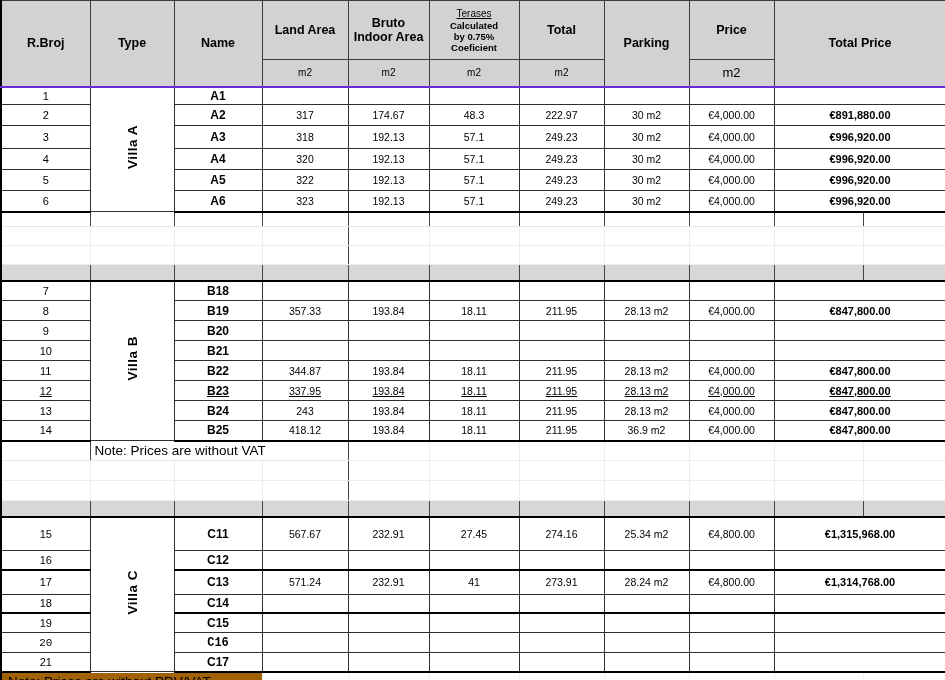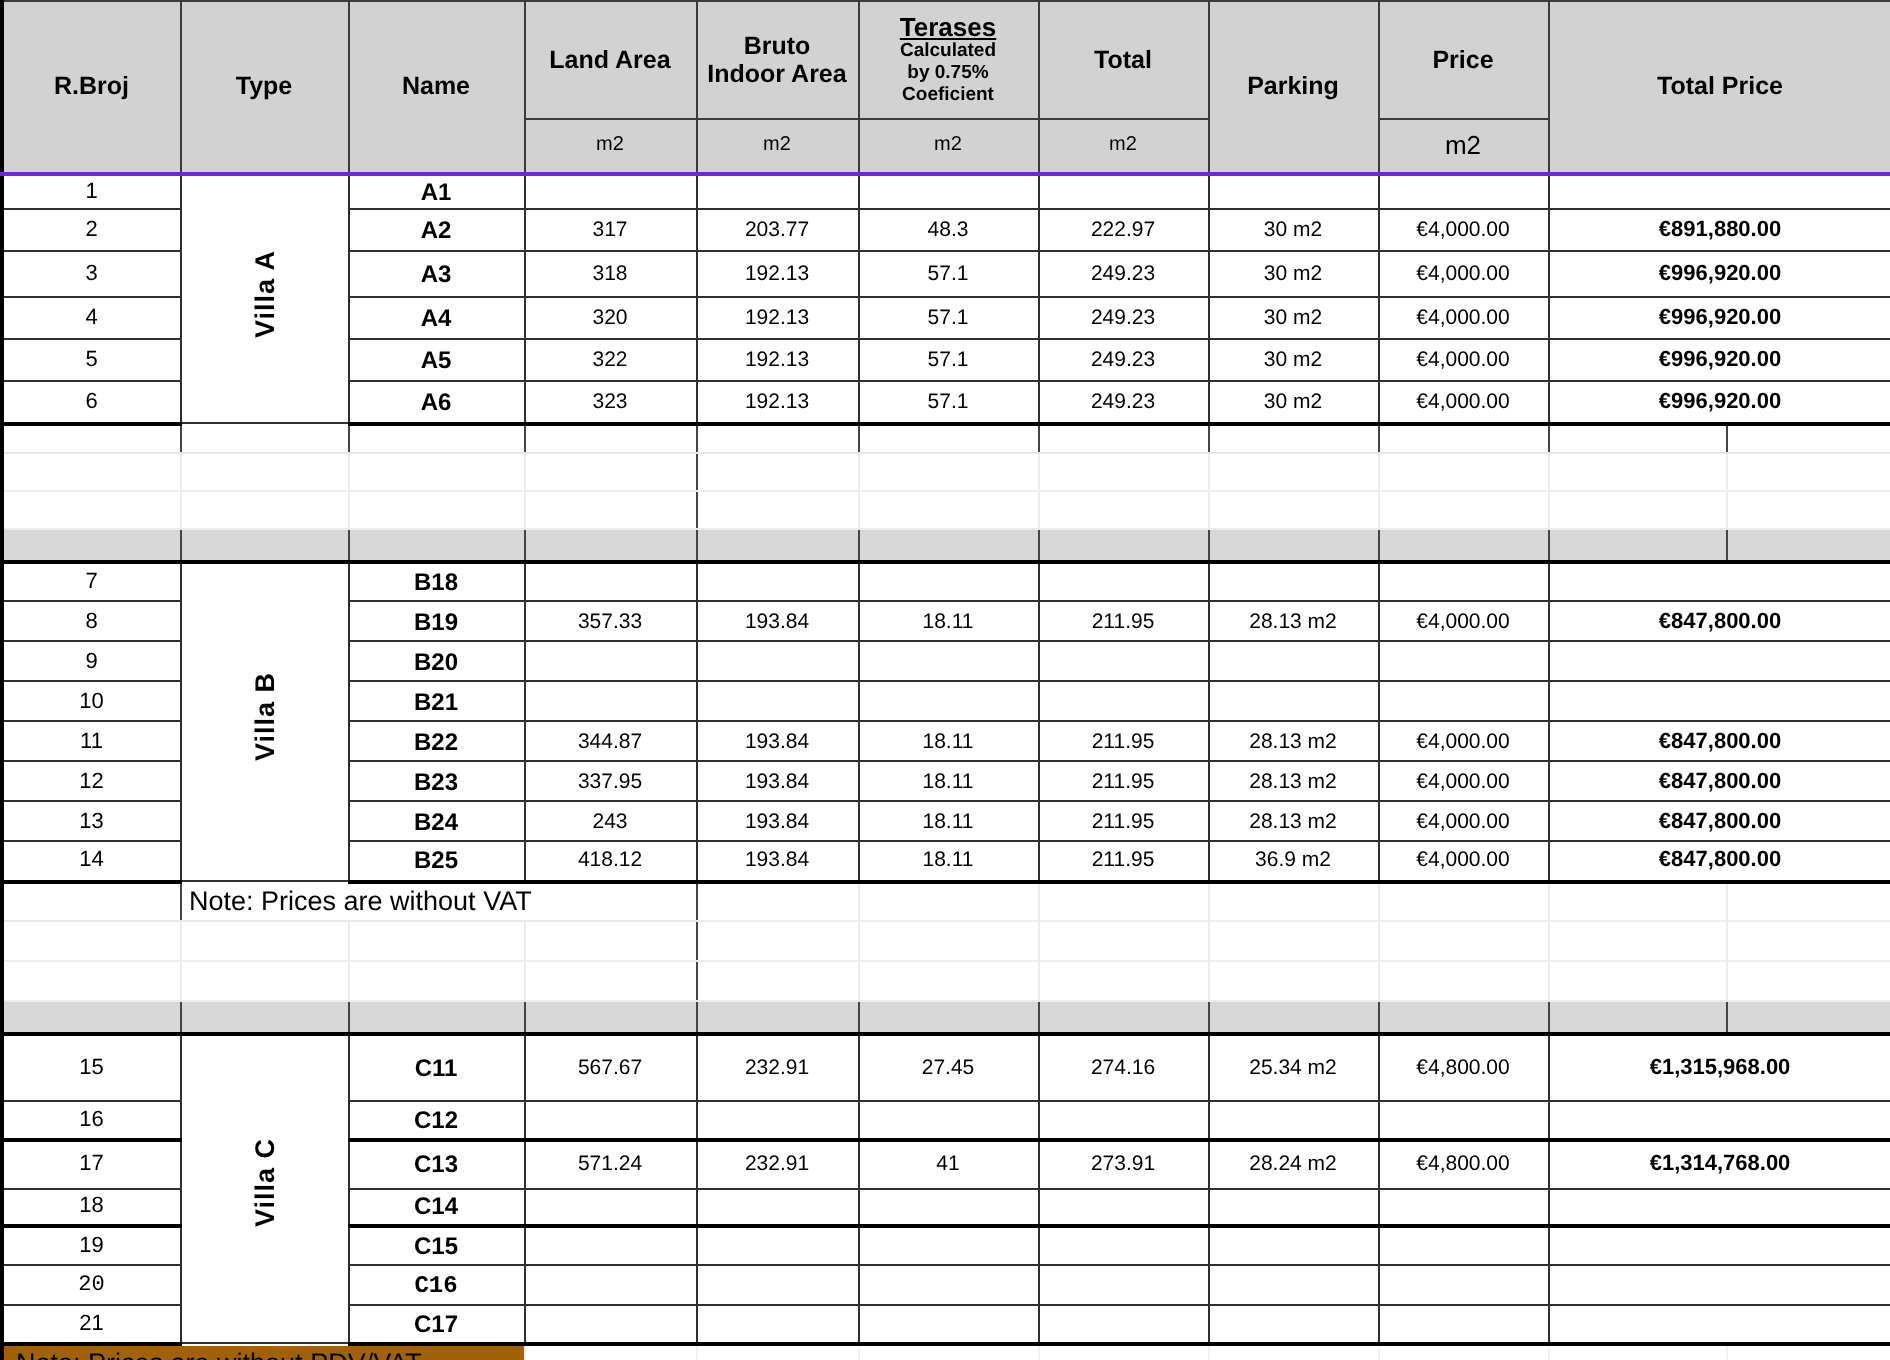--- a/index.html
+++ b/index.html
@@ -8,21 +8,21 @@
   table { border-collapse:collapse; table-layout:fixed; width:945px;
           border-left:2px solid #000; border-top:1px solid #777;
           border-right:1px solid #555; }
   td, th { padding:0; margin:0; text-align:center; vertical-align:middle;
            white-space:nowrap; overflow:hidden; }
   
   .h   { background:#d2d2d2; border:1px solid #3b3b3b; font-weight:bold; font-size:12.5px; }
   .m2  { font-weight:normal; font-size:10px; }
   .m2big { font-weight:normal; font-size:13px; }
   .blk { display:block; line-height:14px; }
-  .tert { font-weight:bold; text-decoration:underline; font-size:13px; line-height:13px; }
+  .tert { font-weight:normal; text-decoration:underline; font-size:10px; line-height:13px; }
   .ters { font-weight:bold; font-size:9.5px; line-height:11px; }
   
   .rb  { border:1px solid #2f2f2f; font-size:11px; background:#fff; }
   .villa { border:1px solid #2f2f2f; background:#fff; }
   .vt  { writing-mode:vertical-rl; transform:rotate(180deg); font-weight:bold;
          font-size:13.5px; letter-spacing:0.5px; display:inline-block; }
   .nm  { font-weight:bold; font-size:12px; border:1px solid #2f2f2f; background:#fff; }
   .v   { font-size:10.5px; border:1px solid #2f2f2f; background:#fff; }
   .tp  { font-weight:bold; font-size:11px; border:1px solid #2f2f2f; background:#fff; }
   
@@ -98,21 +98,21 @@
           <td class="v"></td>
           <td class="v"></td>
           <td class="v"></td>
           <td class="v"></td>
           <td class="tp" colspan="2"></td>
         </tr>
         <tr style="height: 21px;">
           <td class="rb">2</td>
           <td class="nm">A2</td>
           <td class="v">317</td>
-          <td class="v">203.77</td>
+          <td class="v">174.67</td>
           <td class="v">48.3</td>
           <td class="v">222.97</td>
           <td class="v">30 m2</td>
           <td class="v">€4,000.00</td>
           <td class="tp" colspan="2">€891,880.00</td>
         </tr>
         <tr style="height: 23px;">
           <td class="rb">3</td>
           <td class="nm">A3</td>
           <td class="v">318</td>
@@ -257,21 +257,21 @@
           <td class="rb">11</td>
           <td class="nm">B22</td>
           <td class="v">344.87</td>
           <td class="v">193.84</td>
           <td class="v">18.11</td>
           <td class="v">211.95</td>
           <td class="v">28.13 m2</td>
           <td class="v">€4,000.00</td>
           <td class="tp" colspan="2">€847,800.00</td>
         </tr>
-        <tr style="height: 20px;">
+        <tr style="height: 20px; text-decoration: underline;">
           <td class="rb">12</td>
           <td class="nm">B23</td>
           <td class="v">337.95</td>
           <td class="v">193.84</td>
           <td class="v">18.11</td>
           <td class="v">211.95</td>
           <td class="v">28.13 m2</td>
           <td class="v">€4,000.00</td>
           <td class="tp" colspan="2">€847,800.00</td>
         </tr>

